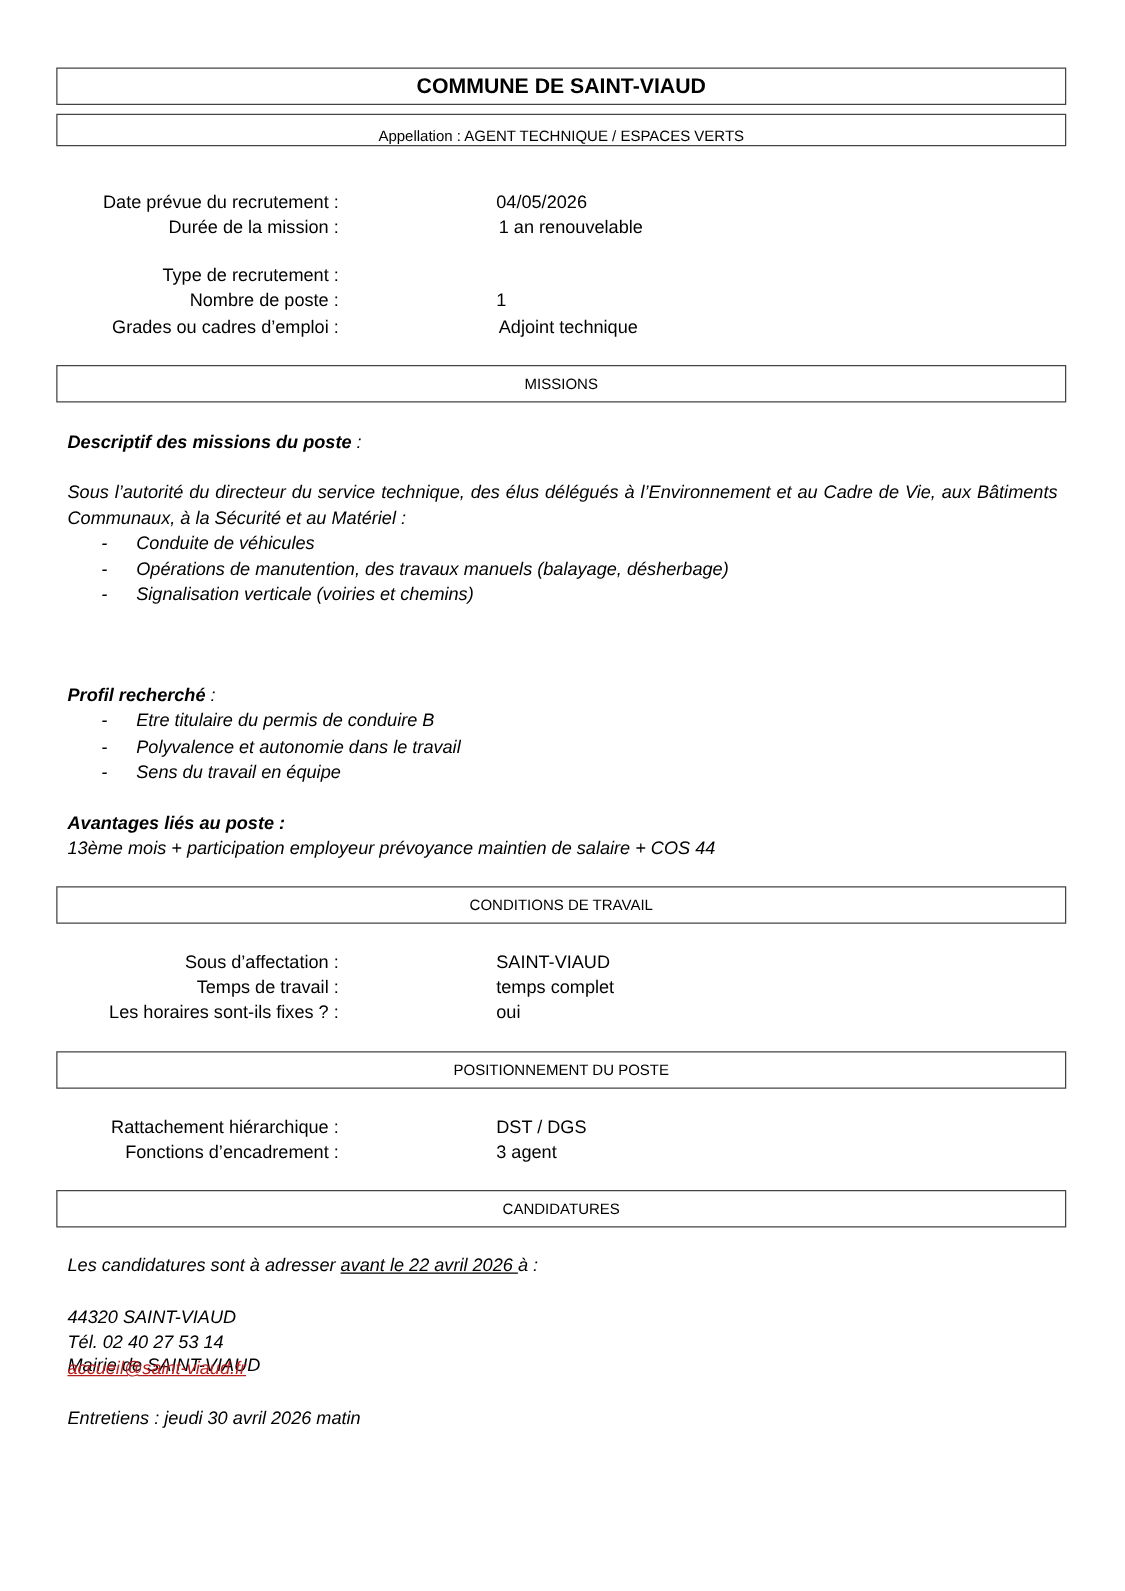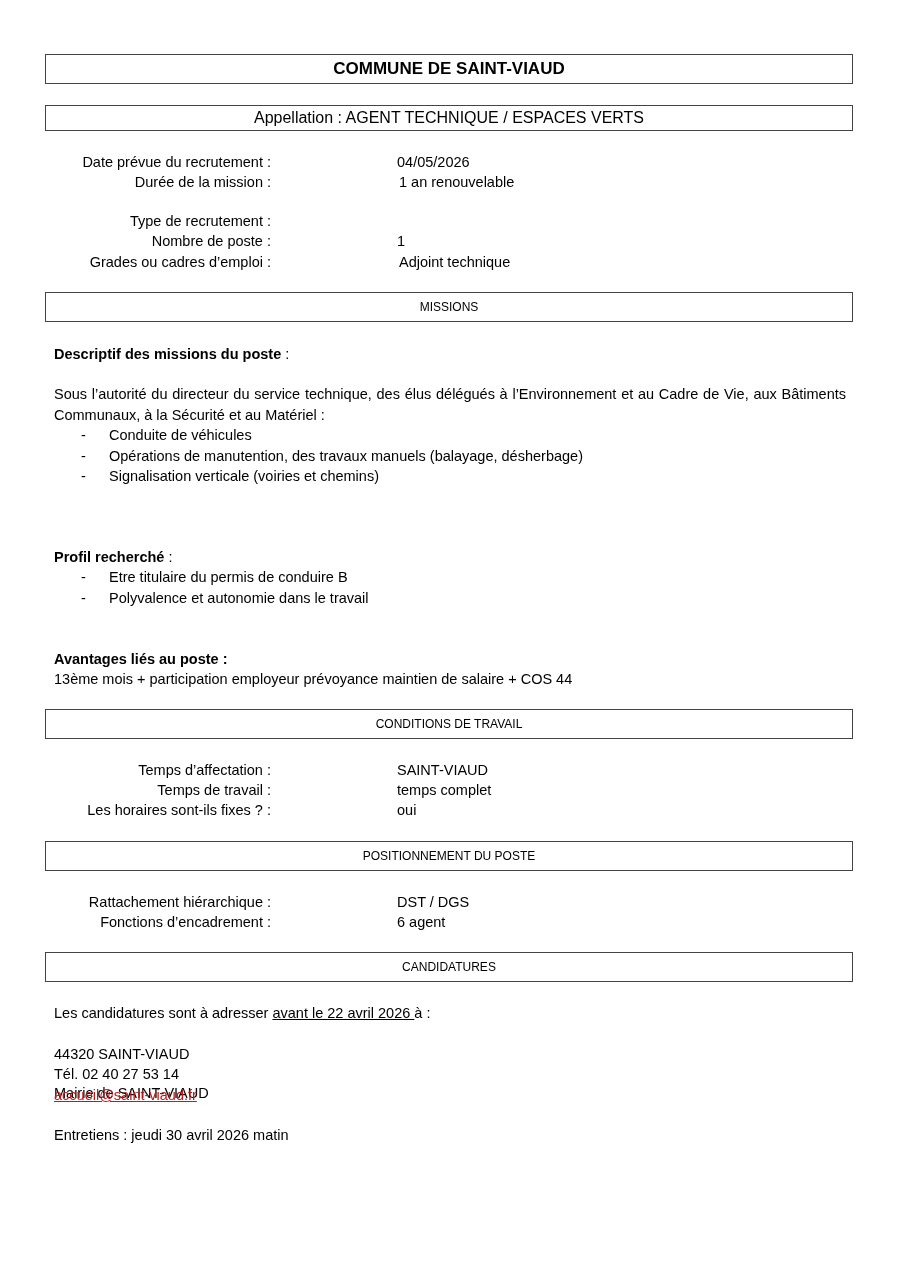--- a/index.html
+++ b/index.html
@@ -6,26 +6,26 @@
   body {
     width: 900px; height: 1273px; position: relative; overflow: hidden;
     font-family: "Liberation Sans", sans-serif; color: #000; font-size: 14.5px;
   }
   .box {
     position: absolute; left: 45px; width: 808px;
     border: 1px solid #444; box-sizing: border-box;
     text-align: center; display: flex; align-items: center; justify-content: center;
   }
   .title { top: 54px; height: 30px; font-weight: bold; font-size: 17px; }
-  .appel { top: 105px; height: 26px; font-size: 16px; }
+  .appel { top: 91px; height: 26px; font-size: 12px; align-items: flex-end; }
   .sec { height: 30px; font-size: 12px; }
   .kv { position: absolute; left: 0; width: 816px; height: 20px; line-height: 20px; }
   .kv .k { position: absolute; right: 545px; text-align: right; white-space: nowrap; }
   .kv .v { position: absolute; left: 397px; white-space: nowrap; }
-  .p { position: absolute; left: 54px; width: 792px; line-height: 20.5px; }
+  .p { position: absolute; left: 54px; width: 792px; line-height: 20.5px; font-style: italic; }
   .just { text-align: justify; text-align-last: left; }
   .bold { font-weight: bold; }
   ul.dash { list-style: none; margin: 0; padding: 0; }
   ul.dash li { position: relative; padding-left: 55px; line-height: 20.5px; }
   ul.dash li::before { content: "-"; position: absolute; left: 27px; }
   .u { text-decoration: underline; }
   a.mail { color: #b91c1c; text-decoration: underline; }
 </style>
 </head>
 <body>
@@ -72,51 +72,52 @@
   <li>Opérations de manutention, des travaux manuels (balayage, désherbage)</li>
   <li>Signalisation verticale (voiries et chemins)</li>
 </ul>
 
 <div class="p" style="top:547px">
   <span class="bold">Profil recherché</span><span> :</span>
 </div>
 <ul class="dash p" style="top:567px">
   <li>Etre titulaire du permis de conduire B</li>
   <li>Polyvalence et autonomie dans le travail</li>
+  <li>Sens du travail en équipe</li>
 </ul>
 
 <div class="p bold" style="top:649px">Avantages liés au poste :</div>
 <div class="p" style="top:669px">13ème mois + participation employeur prévoyance maintien de salaire + COS 44</div>
 
 <div class="box sec" style="top:709px">
   <span>CONDITIONS DE TRAVAIL</span>
 </div>
 <div class="kv" style="top:760px">
-  <span class="k">Temps d’affectation :</span>
+  <span class="k">Sous d’affectation :</span>
   <span class="v">SAINT-VIAUD</span>
 </div>
 <div class="kv" style="top:780px">
   <span class="k">Temps de travail :</span>
   <span class="v">temps complet</span>
 </div>
 <div class="kv" style="top:800px">
   <span class="k">Les horaires sont-ils fixes ? :</span>
   <span class="v">oui</span>
 </div>
 
 <div class="box sec" style="top:841px">
   <span>POSITIONNEMENT DU POSTE</span>
 </div>
 <div class="kv" style="top:892px">
   <span class="k">Rattachement hiérarchique :</span>
   <span class="v">DST / DGS</span>
 </div>
 <div class="kv" style="top:912px">
   <span class="k">Fonctions d’encadrement :</span>
-  <span class="v">6 agent</span>
+  <span class="v">3 agent</span>
 </div>
 
 <div class="box sec" style="top:952px">
   <span>CANDIDATURES</span>
 </div>
 <div class="p" style="top:1003px">
   <span>Les candidatures sont à adresser </span><span class="u">avant le 22 avril 2026 </span><span>à :</span>
 </div>
 <div class="p" style="top:1083px">Mairie de SAINT-VIAUD</div>
 <div class="p" style="top:1044px">44320 SAINT-VIAUD</div>

